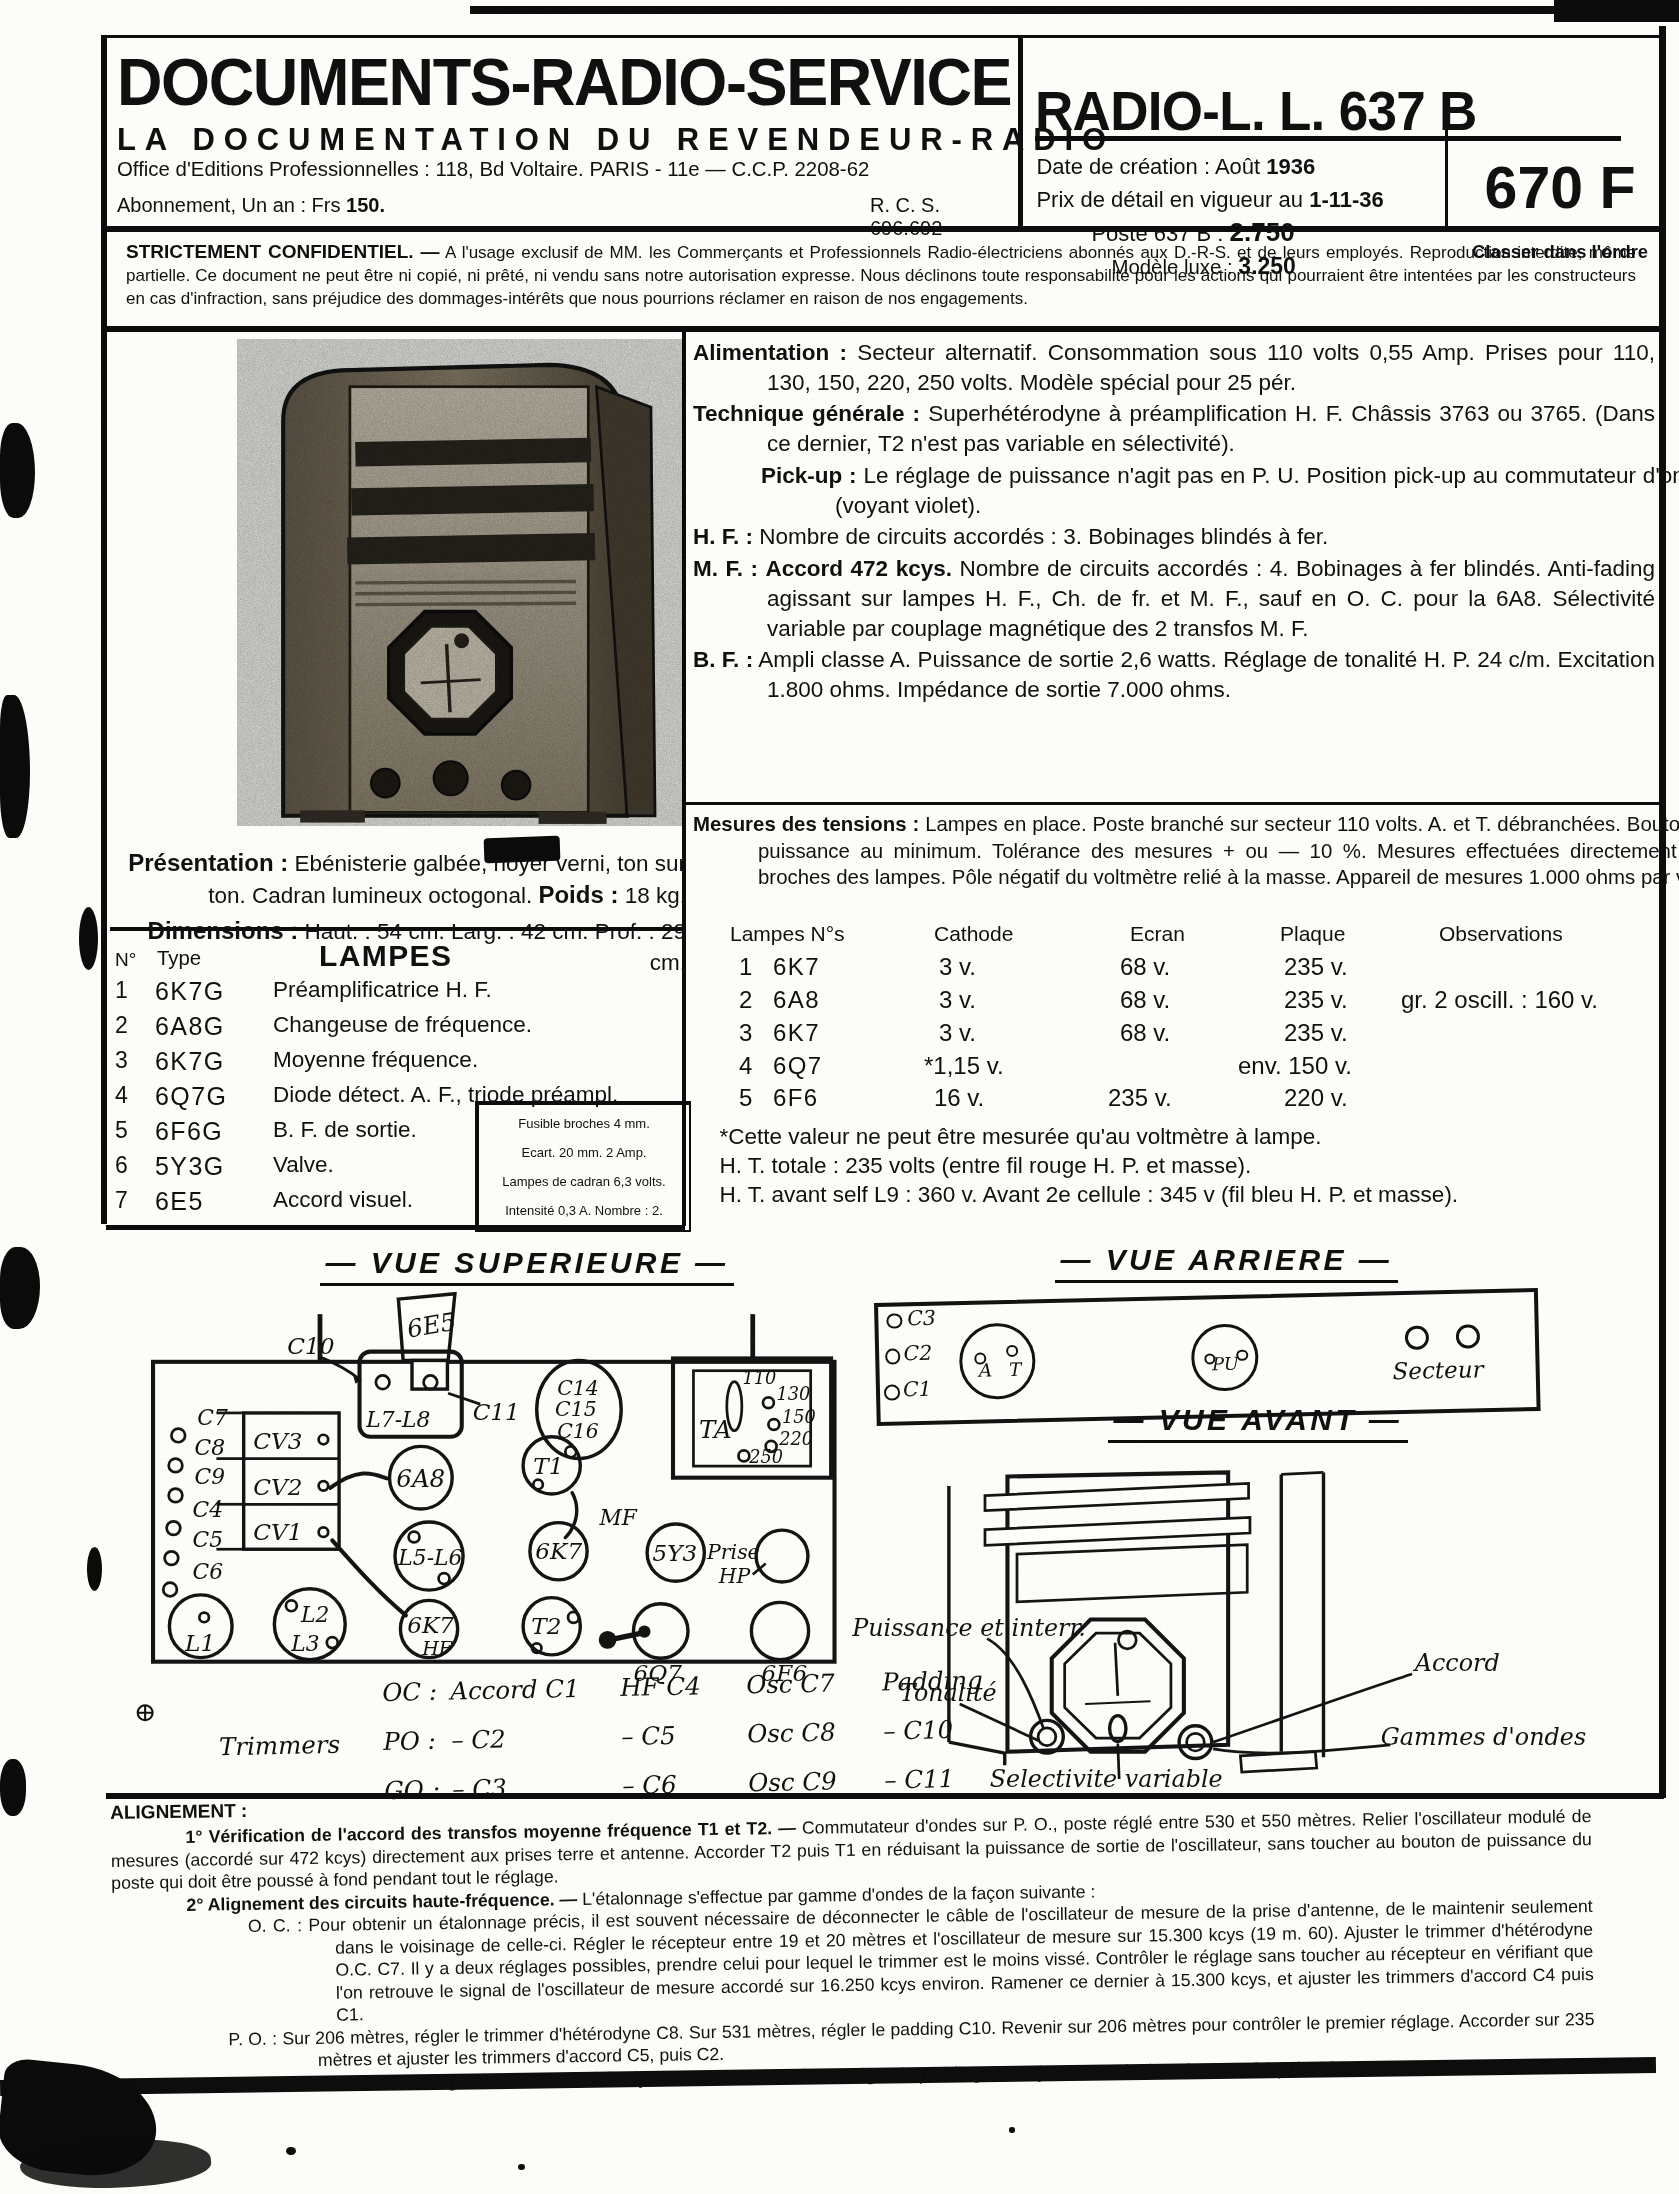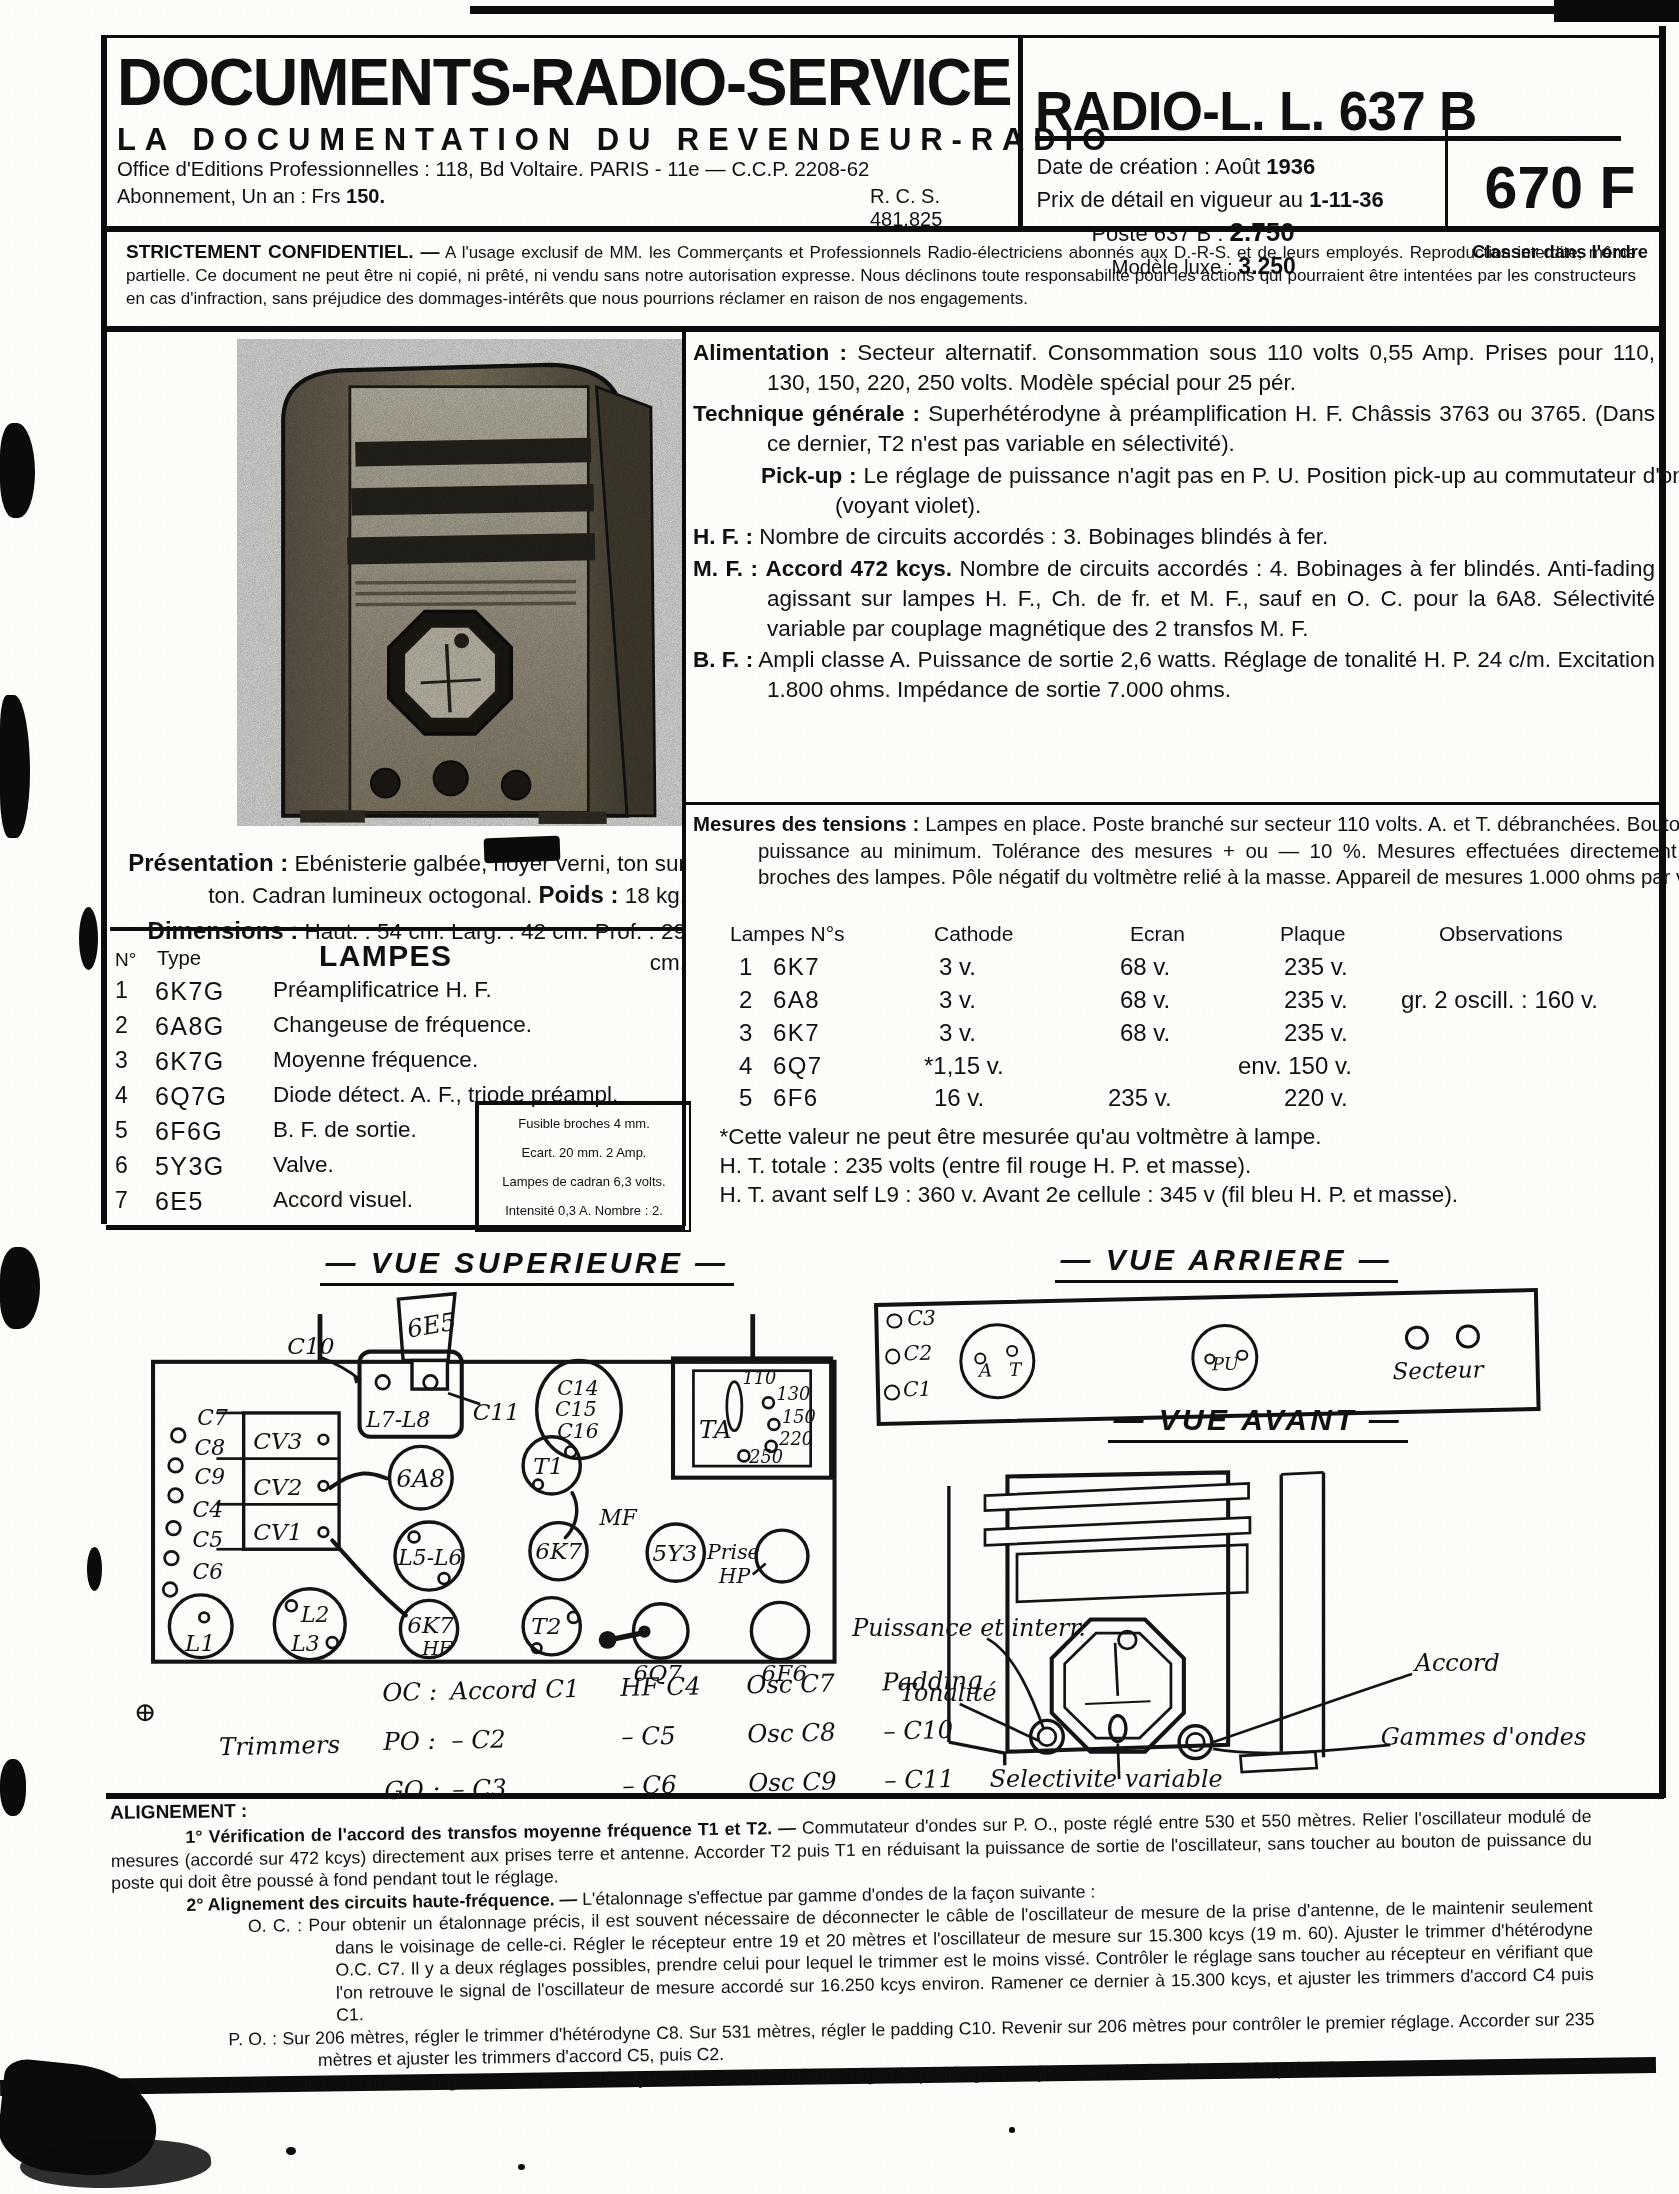--- a/index.html
+++ b/index.html
@@ -81,24 +81,24 @@
 <div class="blot" style="left:0;top:2065px;width:157px;height:109px;border-radius:20% 70% 55% 45%;transform:rotate(6deg);"></div>
 <div class="blot" style="left:20.4px;top:2140px;width:191px;height:48px;border-radius:45% 55% 40% 60%;transform:rotate(-4deg);opacity:.85;"></div>
 <div class="blot" style="left:286px;top:2147px;width:9.5px;height:8.2px;border-radius:50%;"></div>
 <div class="blot" style="left:518px;top:2164px;width:6.8px;height:6.1px;border-radius:50%;"></div>
 <div class="blot" style="left:1009px;top:2127px;width:5.5px;height:5.5px;border-radius:50%;"></div>
 
 <div class="abs" style="left:117px;top:49px;width:893px;">
   <div class="htitle">DOCUMENTS-RADIO-SERVICE</div>
   <div class="hsub">LA DOCUMENTATION DU REVENDEUR-RADIO</div>
   <div class="haddr">Office d'Editions Professionnelles : 118, Bd Voltaire. PARIS - 11e — C.C.P. 2208-62</div>
-  <div class="habo" style="margin-top:4px;position:relative;">
+  <div class="habo" style="margin-top:13px;position:relative;">
     <span>Abonnement, Un an : Frs</span>
     <span class="b">150.</span>
-    <span class="abs" style="left:753px;top:0;">R. C. S. 481.825</span>
+    <span class="abs" style="left:753px;top:0;">R. C. S. 696.692</span>
   </div>
 </div>
 
 <div class="abs" style="left:1035px;top:45px;width:624px;margin-top:34px;">
   <div class="brand">RADIO-L. L. 637 B</div>
   <div class="line" style="left:0;top:57px;width:586px;height:4.8px;"></div>
   <div class="abs hinfo" style="left:1.4px;top:71px;width:406px;">
     <div><span>Date de création : Août</span> <span class="b">1936</span></div>
     <div><span>Prix de détail en vigueur au</span> <span class="b">1-11-36</span></div>
     <div style="padding-left:55px;"><span>Poste 637 B :</span> <span class="b" style="font-size:26px;">2.750</span></div>

